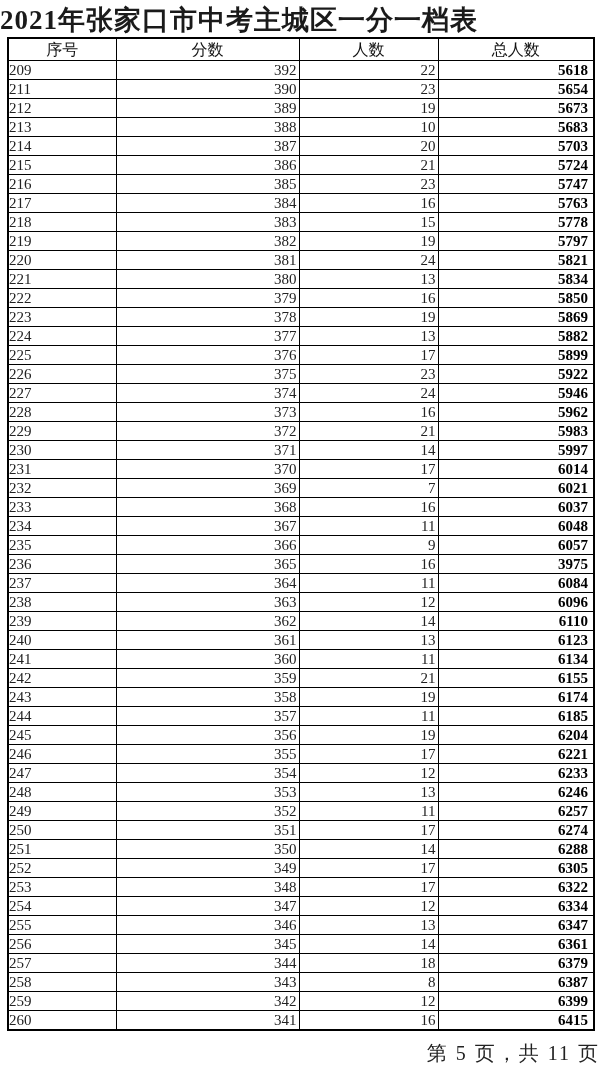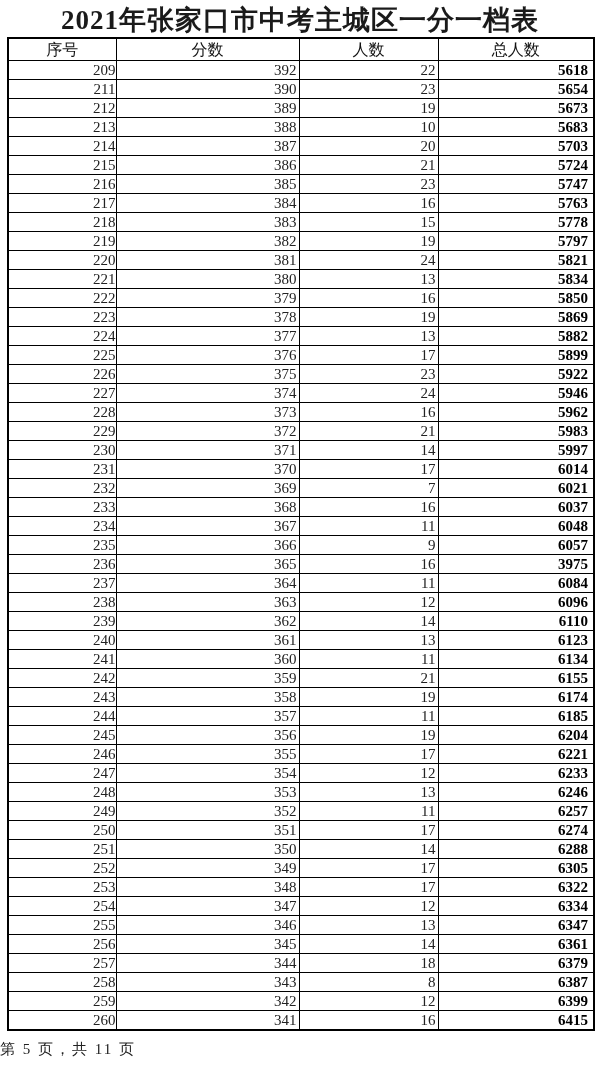--- a/index.html
+++ b/index.html
@@ -14,21 +14,20 @@
   }
   .page {
     width: 600px;
     height: 1080px;
     position: relative;
   }
   .title {
     margin: 0;
     padding-top: 4px;
     height: 33px;
-    text-align: center;
     font-size: 27px;
     font-weight: bold;
     letter-spacing: 1px;
     line-height: 32px;
     color: #1a1a1a;
   }
   table.score-table {
     border-collapse: collapse;
     table-layout: fixed;
     margin-left: 7px;
@@ -52,28 +51,28 @@
     text-align: center;
     line-height: 21px;
     color: #111;
   }
   .score-table td {
     height: 18px;
     font-size: 15px;
     line-height: 18px;
     color: #222;
   }
-  .score-table td.c0 { text-align: right; margin-top: 35px; }
+  .score-table td.c0 { text-align: left; margin-top: 35px; }
   .score-table td.c1 { text-align: right; padding-right: 2px; }
   .score-table td.c2 { text-align: right; padding-right: 2px; }
   .score-table td.c3 { text-align: right; padding-right: 5px; font-weight: bold; color: #000; }
   .footer {
     margin-top: 9px;
-    text-align: left;
-    font-size: 15px;
+    text-align: right;
+    font-size: 20px;
     letter-spacing: 2px;
     color: #222;
   }
 </style>
 </head>
 <body>
 
 <div class="page">
 
   <h1 class="title">2021年张家口市中考主城区一分一档表</h1>

